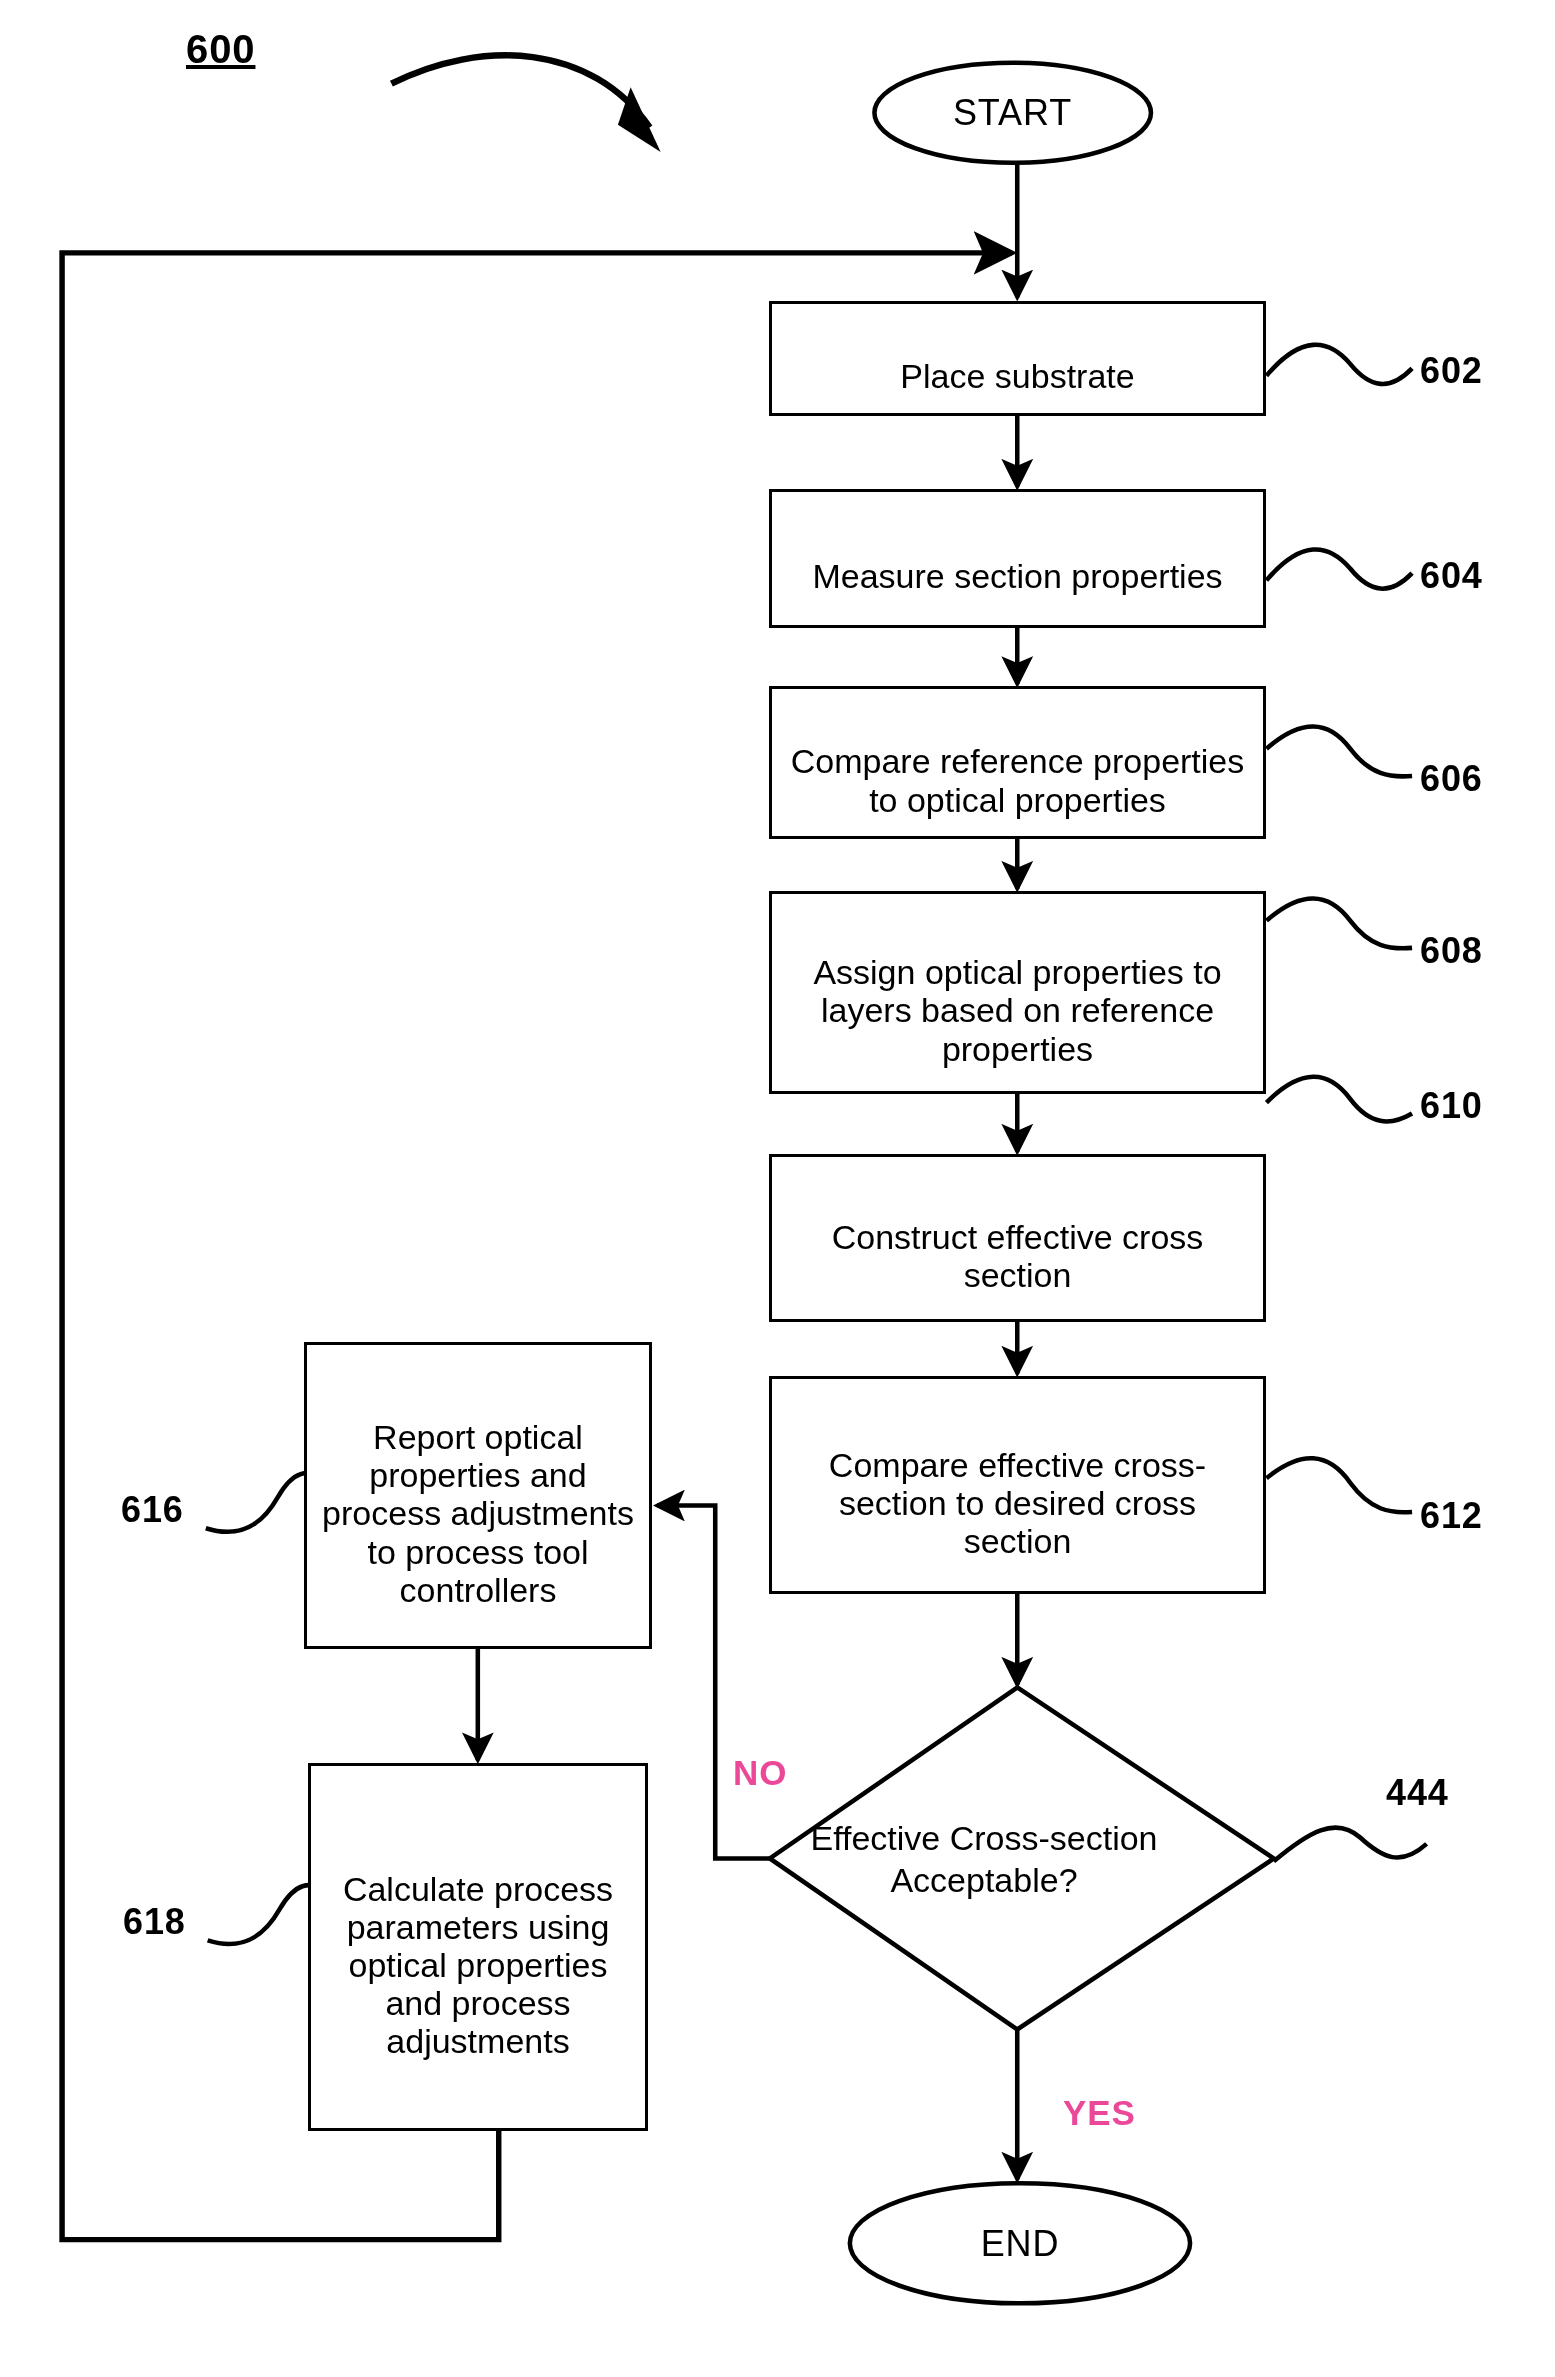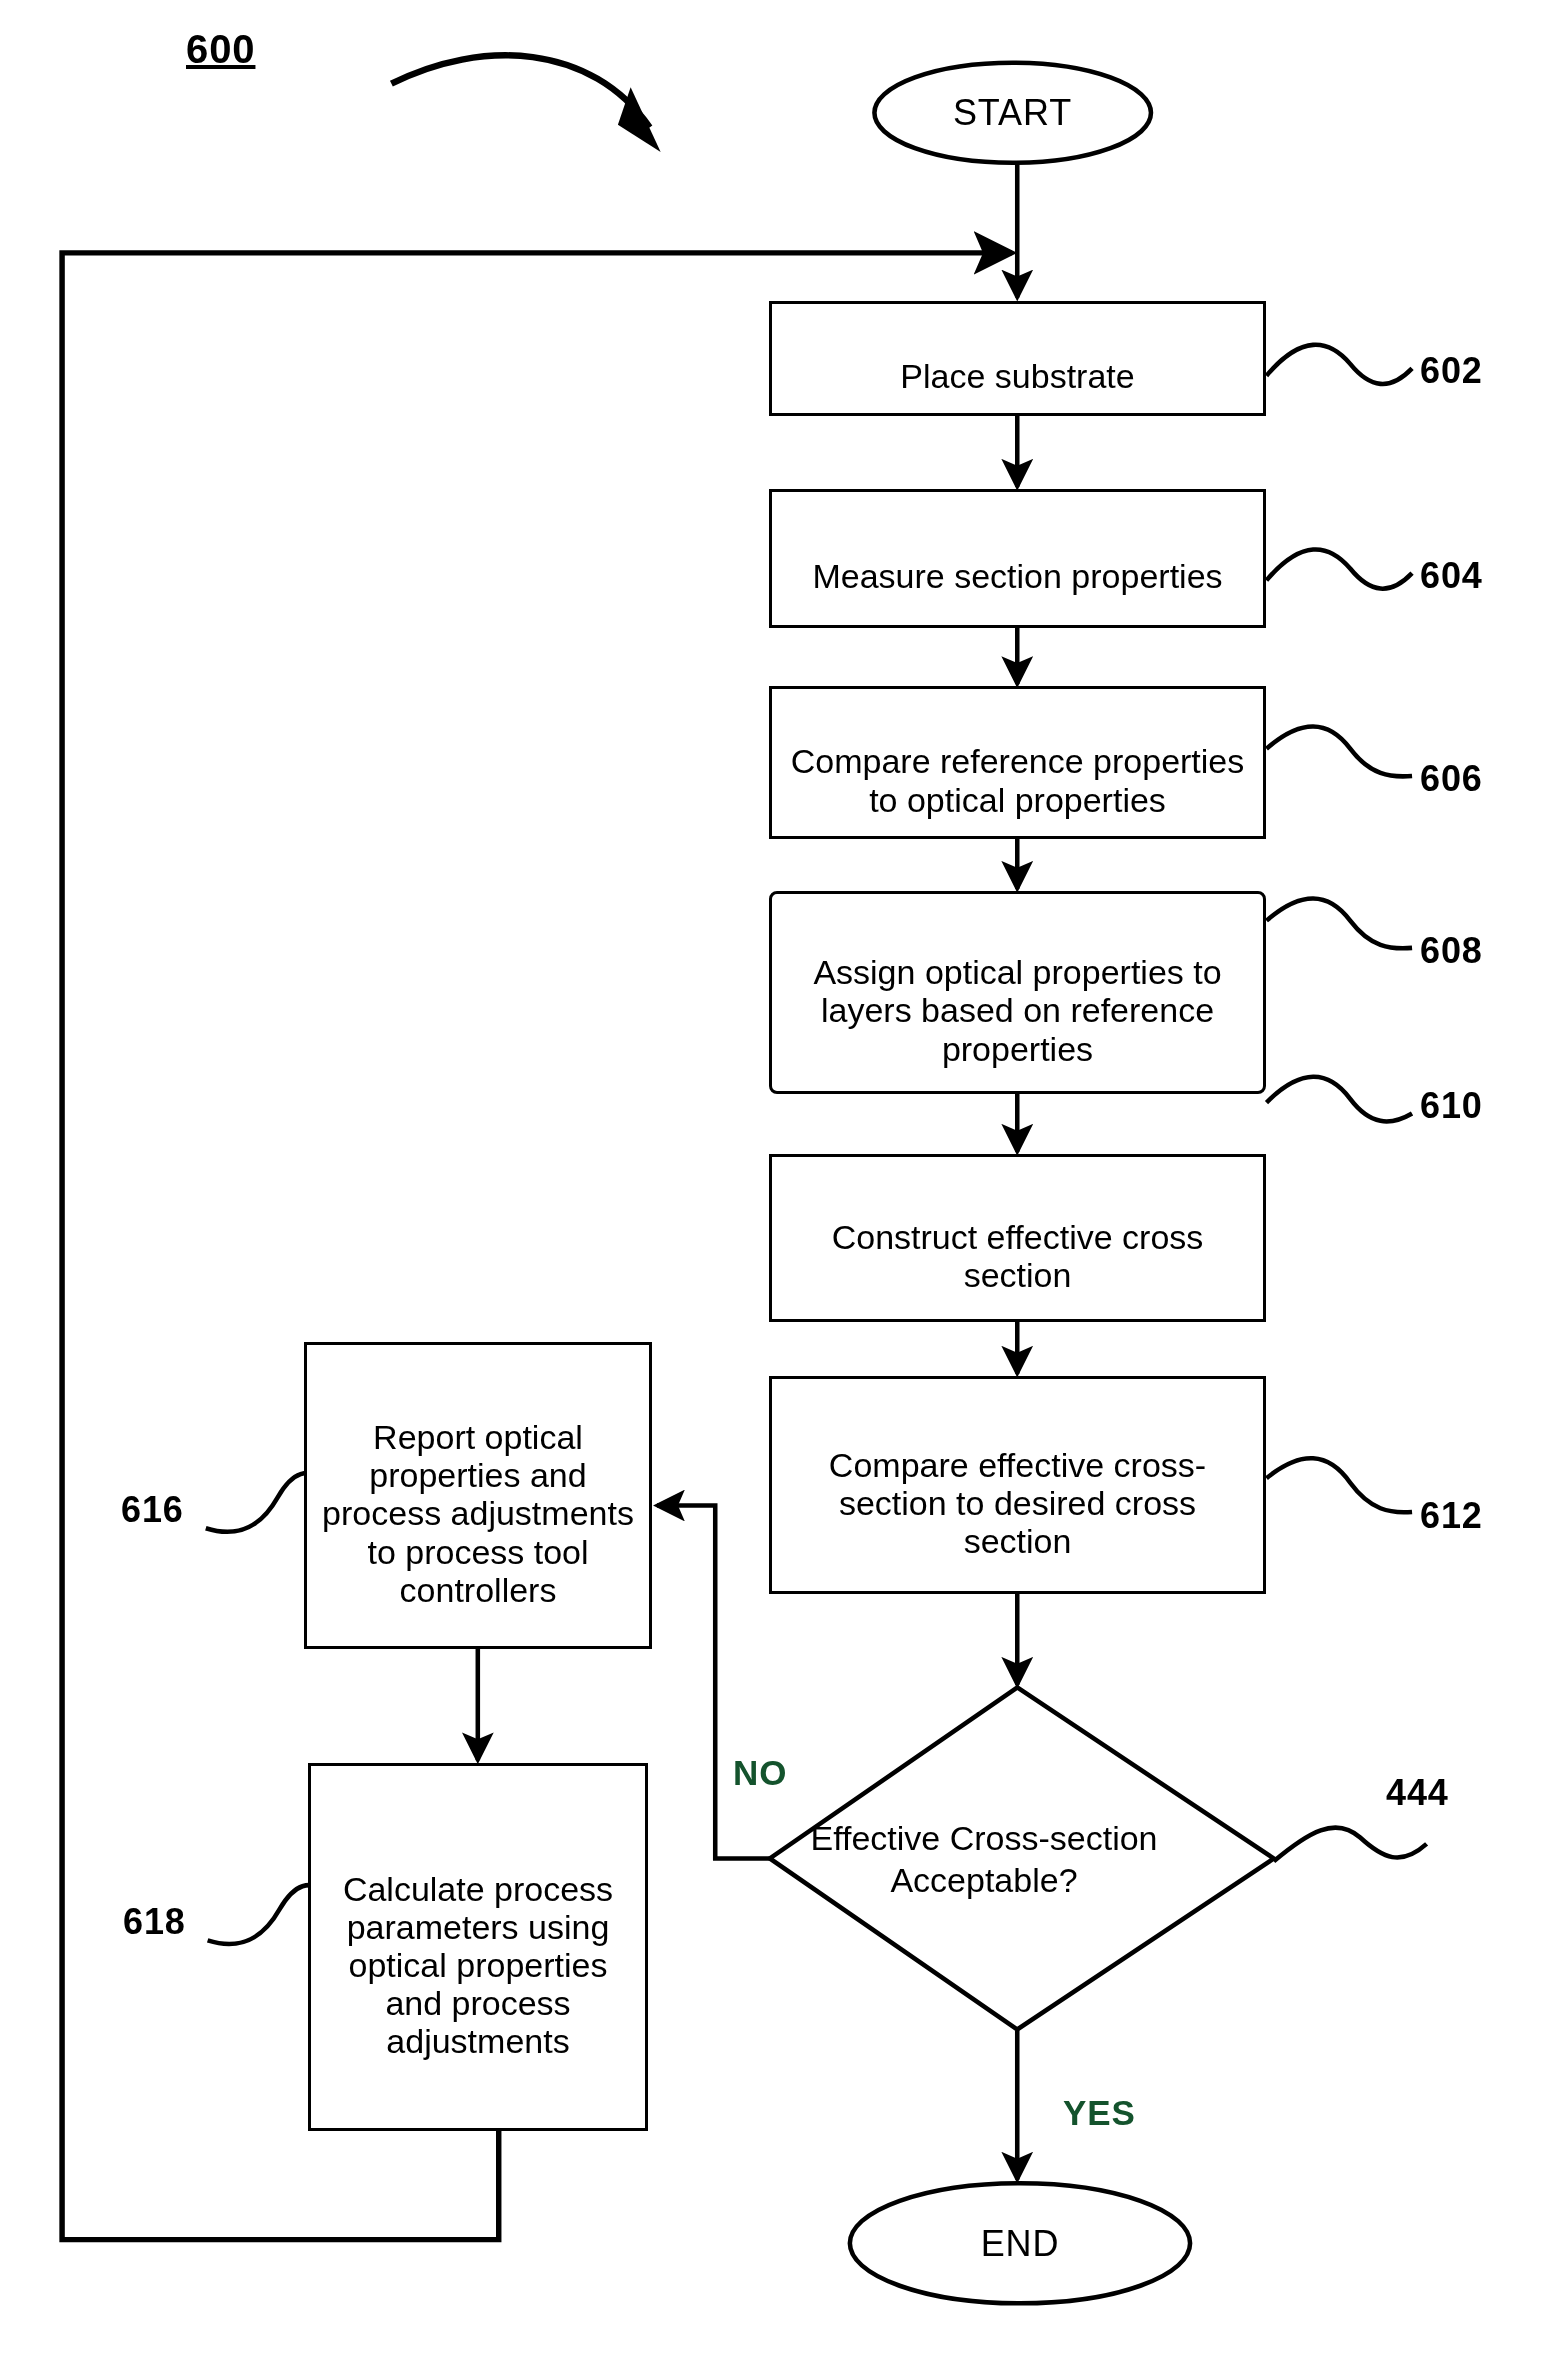--- a/index.html
+++ b/index.html
@@ -8,21 +8,21 @@
   #svgroot{position:absolute;left:0;top:0;width:1556px;height:2377px;}
 
   .node{position:absolute;box-sizing:border-box;display:flex;align-items:center;
         justify-content:center;text-align:center;color:#000;}
   .box{border:3.6px solid #000;background:#fff;font-size:34px;line-height:1.12;}
   .box .txt{padding:0 9px;margin-top:36px;}
   .terminator{font-size:36px;letter-spacing:0.9px;}
   .diamond-label{font-size:34px;line-height:1.25;}
   .reflabel{position:absolute;font-size:36px;font-weight:bold;color:#000;
             letter-spacing:0.9px;white-space:nowrap;}
-  .branch{position:absolute;font-size:35px;font-weight:bold;color:#14532d;
+  .branch{position:absolute;font-size:35px;font-weight:bold;color:#ec4899;
           letter-spacing:0.9px;white-space:nowrap;}
 </style>
 </head>
 <body>
 
 <div id="page">
 
   <svg id="svgroot" viewBox="0 0 1710 2613">
     <defs>
       <marker id="arrow" viewBox="0 0 12 12" refX="10.5" refY="6" markerWidth="7" markerHeight="7" orient="auto-start-reverse">
@@ -87,21 +87,21 @@
   </div>
 
   <div class="node box" style="left:769px;top:489px;width:497px;height:139px;">
     <span class="txt">Measure section properties</span>
   </div>
 
   <div class="node box" style="left:769px;top:686px;width:497px;height:153px;">
     <span class="txt">Compare reference properties to optical properties</span>
   </div>
 
-  <div class="node box" style="left:769px;top:891px;width:497px;height:203px;border-radius:8px;">
+  <div class="node box" style="left:769px;top:891px;width:497px;height:203px;">
     <span class="txt">Assign optical properties to layers based on reference properties</span>
   </div>
 
   <div class="node box" style="left:769px;top:1154px;width:497px;height:168px;">
     <span class="txt">Construct effective cross section</span>
   </div>
 
   <div class="node box" style="left:769px;top:1376px;width:497px;height:218px;">
     <span class="txt">Compare effective cross-section to desired cross section</span>
   </div>

